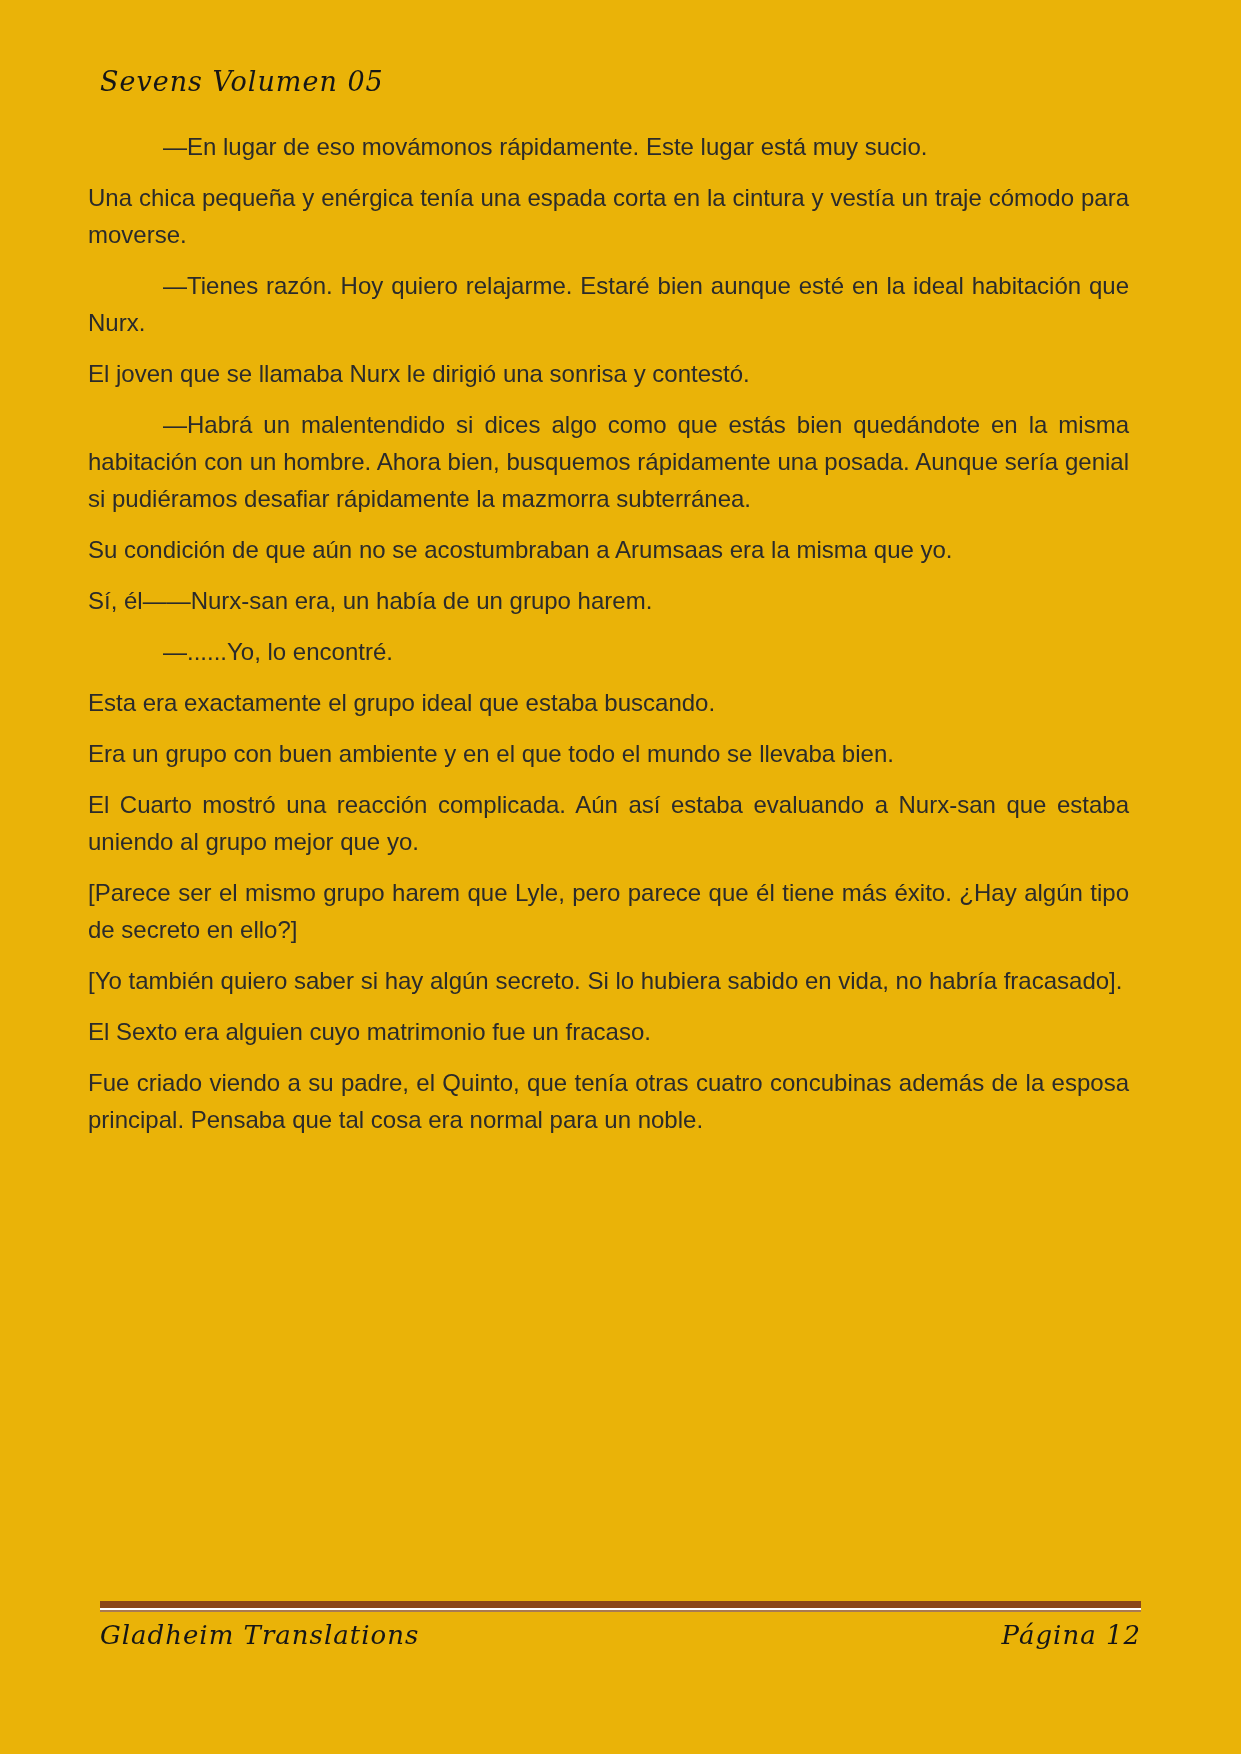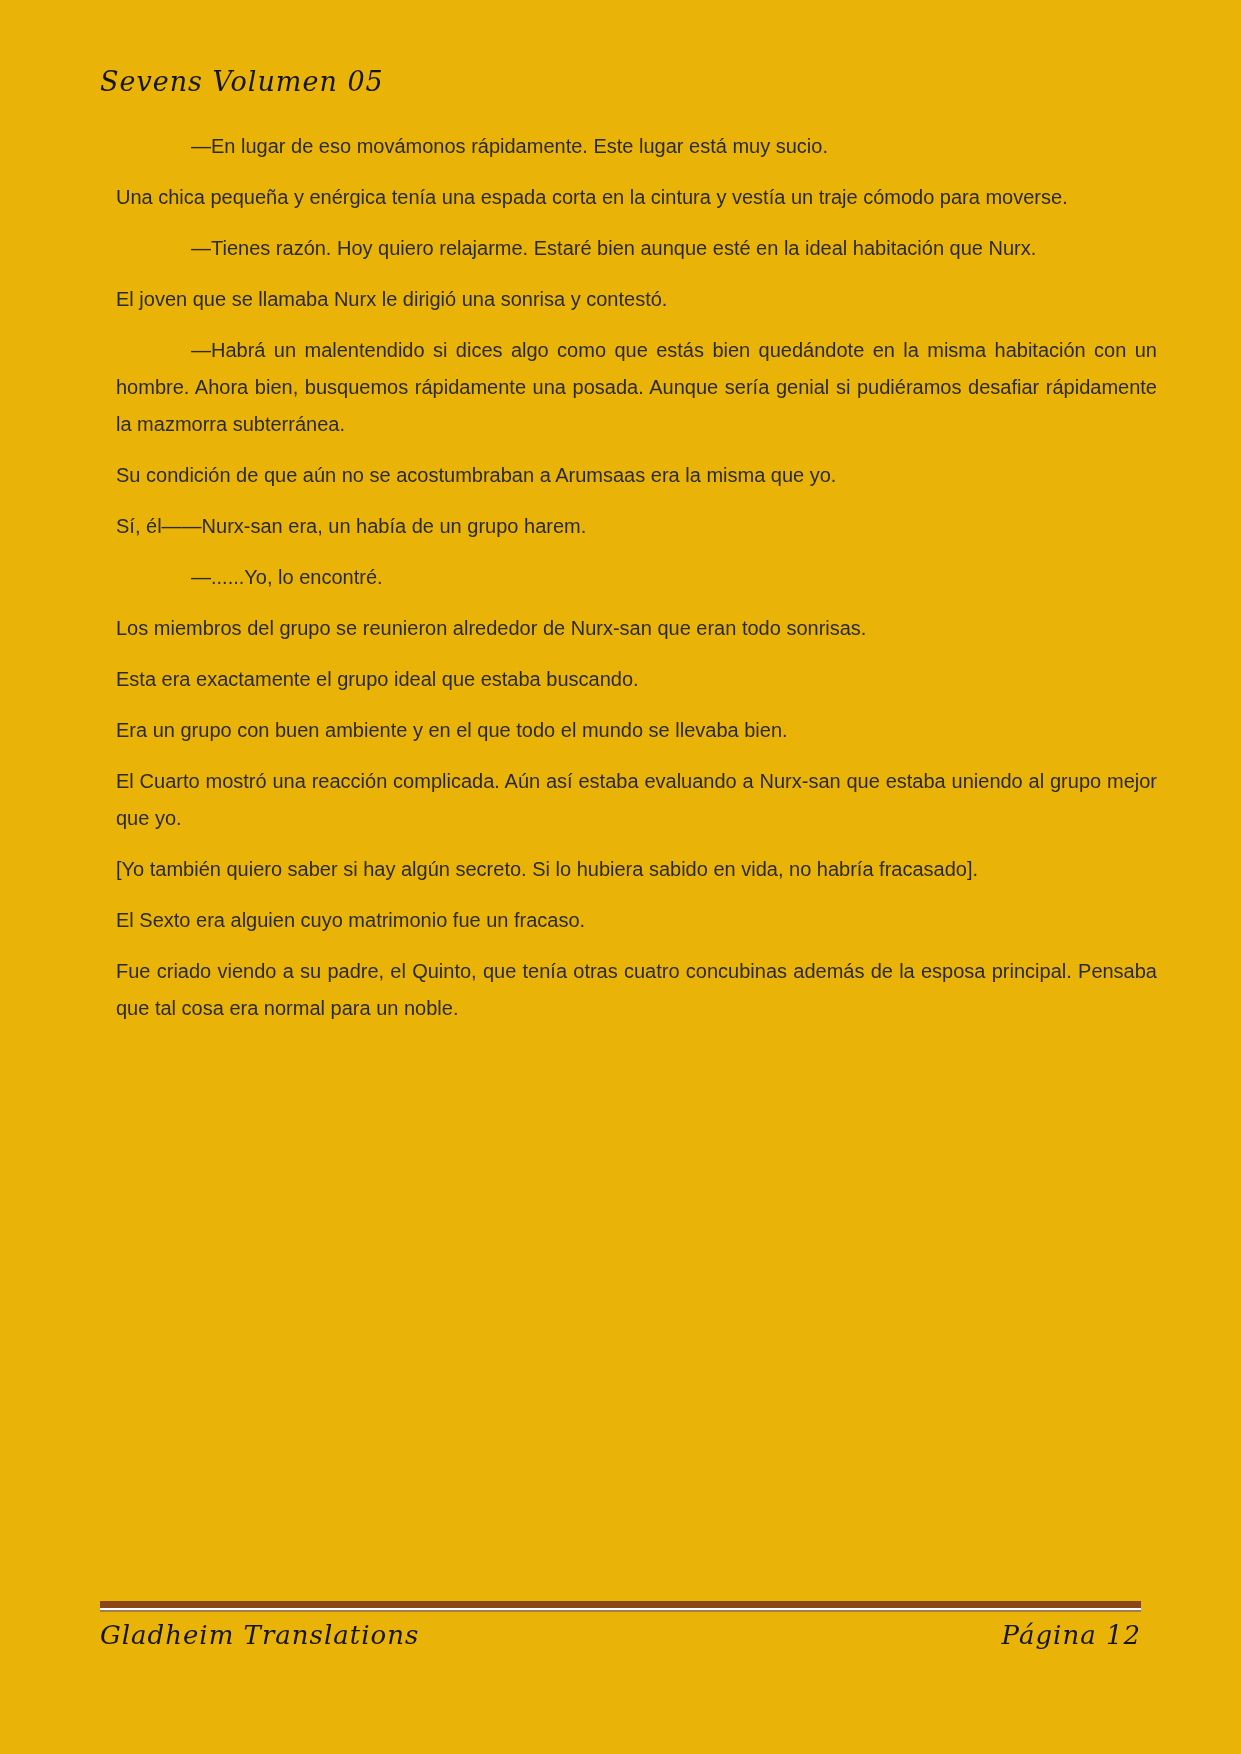--- a/index.html
+++ b/index.html
@@ -21,25 +21,25 @@
     top: 66px;
     font-family: "DejaVu Serif", serif;
     font-style: italic;
     font-size: 27px;
     letter-spacing: 1px;
     color: #161616;
     white-space: nowrap;
   }
   .content {
     position: absolute;
-    left: 116px;
+    left: 88px;
     top: 128px;
     width: 1041px;
     color: #2b2b2b;
-    font-size: 20px;
+    font-size: 24px;
     line-height: 37px;
     text-align: justify;
   }
   .content p {
     margin: 0 0 14px 0;
   }
   .content p.indent {
     text-indent: 75px;
   }
   .footer-rule {
@@ -75,24 +75,24 @@
 
   <div class="content">
       <p class="indent">—En lugar de eso movámonos rápidamente. Este lugar está muy sucio.</p>
       <p class="">Una chica pequeña y enérgica tenía una espada corta en la cintura y vestía un traje cómodo para moverse.</p>
       <p class="indent">—Tienes razón. Hoy quiero relajarme. Estaré bien aunque esté en la ideal habitación que Nurx.</p>
       <p class="">El joven que se llamaba Nurx le dirigió una sonrisa y contestó.</p>
       <p class="indent">—Habrá un malentendido si dices algo como que estás bien quedándote en la misma habitación con un hombre. Ahora bien, busquemos rápidamente una posada. Aunque sería genial si pudiéramos desafiar rápidamente la mazmorra subterránea.</p>
       <p class="">Su condición de que aún no se acostumbraban a Arumsaas era la misma que yo.</p>
       <p class="">Sí, él——Nurx-san era, un había de un grupo harem.</p>
       <p class="indent">—......Yo, lo encontré.</p>
-      <p class="">Los miembros del grupo se reunieron alrededor de Nurx-san que eran todo sonrisas.</p>
       <p class="">Esta era exactamente el grupo ideal que estaba buscando.</p>
       <p class="">Era un grupo con buen ambiente y en el que todo el mundo se llevaba bien.</p>
       <p class="">El Cuarto mostró una reacción complicada. Aún así estaba evaluando a Nurx-san que estaba uniendo al grupo mejor que yo.</p>
+      <p class="">[Parece ser el mismo grupo harem que Lyle, pero parece que él tiene más éxito. ¿Hay algún tipo de secreto en ello?]</p>
       <p class="">[Yo también quiero saber si hay algún secreto. Si lo hubiera sabido en vida, no habría fracasado].</p>
       <p class="">El Sexto era alguien cuyo matrimonio fue un fracaso.</p>
       <p class="">Fue criado viendo a su padre, el Quinto, que tenía otras cuatro concubinas además de la esposa principal. Pensaba que tal cosa era normal para un noble.</p>
     </div>
 
   <div class="footer-rule">
     <div class="rule-thick"></div>
     <div class="rule-gap"></div>
     <div class="rule-thin"></div>
   </div>

